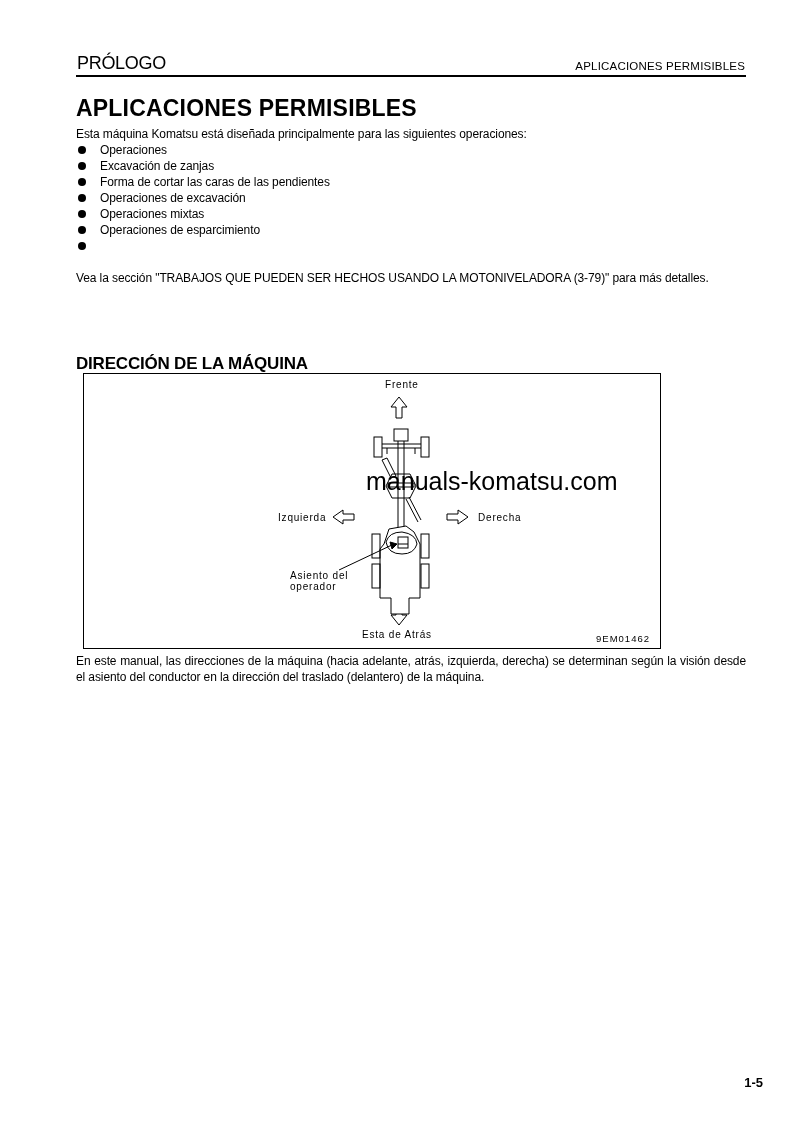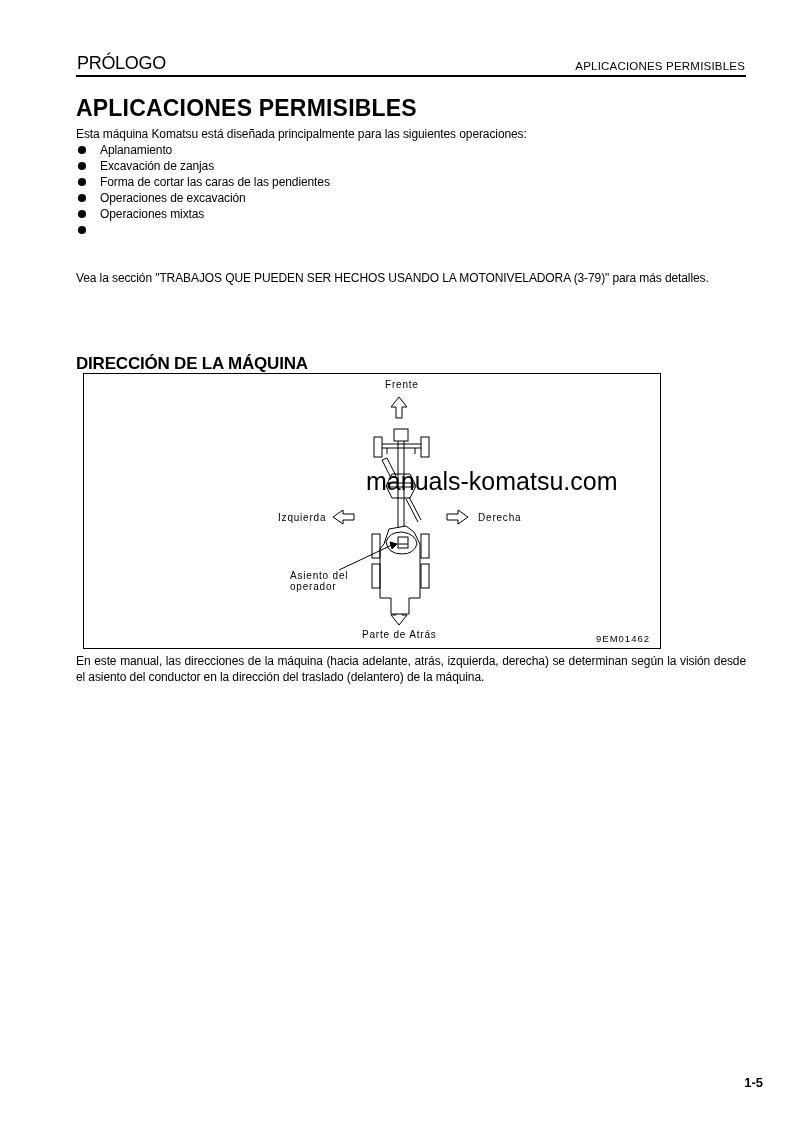--- a/index.html
+++ b/index.html
@@ -27,25 +27,26 @@
 <body>
 
 <div class="header-left">PRÓLOGO</div>
 <div class="header-right">APLICACIONES PERMISIBLES</div>
 <div class="header-rule"></div>
 
 <div class="h1">APLICACIONES PERMISIBLES</div>
 <div class="intro body-text">Esta máquina Komatsu está diseñada principalmente para las siguientes operaciones:</div>
 
 <ul class="ops body-text">
-  <li><span class="bullet"></span><span>Aplanamiento</span></li>
+  <li><span class="bullet"></span><span>Operaciones</span></li>
   <li><span class="bullet"></span><span>Excavación de zanjas</span></li>
   <li><span class="bullet"></span><span>Forma de cortar las caras de las pendientes</span></li>
   <li><span class="bullet"></span><span>Operaciones de excavación</span></li>
   <li><span class="bullet"></span><span>Operaciones mixtas</span></li>
+  <li><span class="bullet"></span><span>Operaciones de esparcimiento</span></li>
   <li><span class="bullet"></span></li>
 </ul>
 
 <div class="see-more body-text">Vea la sección "TRABAJOS QUE PUEDEN SER HECHOS USANDO LA MOTONIVELADORA (3-79)" para más detalles.</div>
 
 <div class="h2">DIRECCIÓN DE LA MÁQUINA</div>
 
 <div class="figure">
   <svg width="653" height="276" viewBox="0 0 653 276">
     <g fill="none" stroke="#000" stroke-width="1">
@@ -95,21 +96,21 @@
       <line x1="255" y1="196" x2="310" y2="170"></line>
       <path d="M306,168 L313,170 L308,175 Z" fill="#000"></path>
     </g>
   </svg>
 
   <div class="fig-label" style="left:301px; top:5px;">Frente</div>
   <div class="fig-label" style="left:194px; top:138px;">Izquierda</div>
   <div class="fig-label" style="left:394px; top:138px;">Derecha</div>
   <div class="fig-label" style="left:206px; top:196px;">Asiento del</div>
   <div class="fig-label" style="left:206px; top:207px;">operador</div>
-  <div class="fig-label" style="left:278px; top:255px;">Parte de Atrás</div>
+  <div class="fig-label" style="left:278px; top:255px;">Esta de Atrás</div>
   <div class="fig-code">9EM01462</div>
 </div>
 
 <div class="watermark">manuals-komatsu.com</div>
 
 <div class="caption body-text">En este manual, las direcciones de la máquina (hacia adelante, atrás, izquierda, derecha) se determinan según la visión desde el asiento del conductor en la dirección del traslado (delantero) de la máquina.</div>
 
 <div class="page-num">1-5</div>
 
 </body></html>

